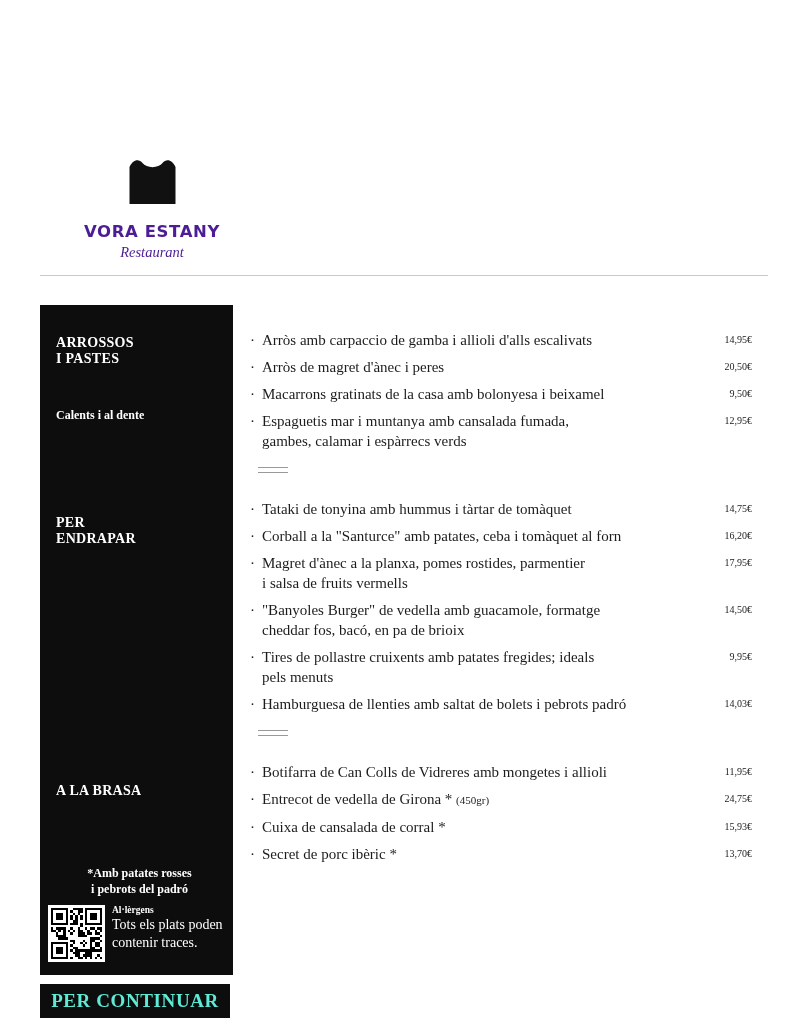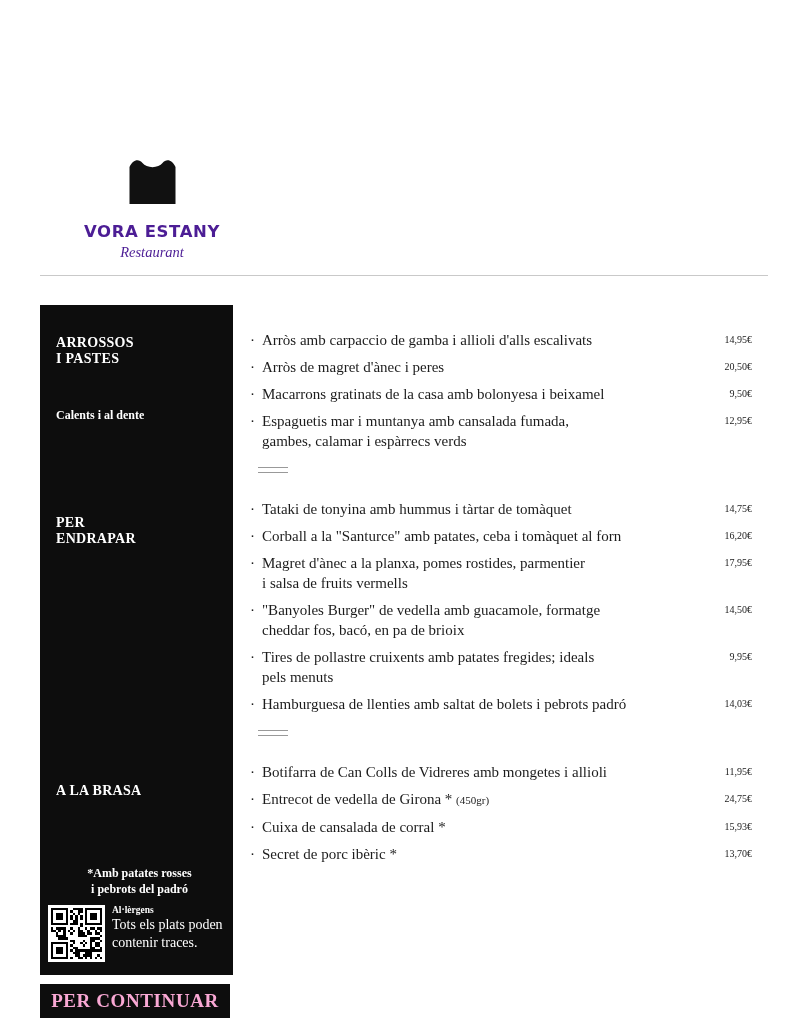--- a/index.html
+++ b/index.html
@@ -31,21 +31,21 @@
   
   .content { position: absolute; left: 250px; top: 330px; width: 502px; }
   .row { display: flex; align-items: flex-start; margin-bottom: 7px; }
   .bullet { flex: 0 0 12px; width: 12px; font-size: 15px; line-height: 20px; }
   .item-text { flex: 1 1 auto; font-size: 15px; line-height: 20px; white-space: pre-line; padding-right: 10px; }
   .note { font-size: 11px; white-space: nowrap; }
   .price { margin-left: auto; font-size: 10px; line-height: 20px; white-space: nowrap; text-align: left; }
   .divider { width: 30px; height: 6px; border-top: 1px solid #999; border-bottom: 1px solid #999; margin: 16px 0 26px 8px; }
 
   
-  .footer-banner { position: absolute; left: 40px; top: 984px; width: 190px; height: 34px; background: #0d0d0d; color: #f9a8d4;
+  .footer-banner { position: absolute; left: 40px; top: 984px; width: 190px; height: 34px; background: #0d0d0d; color: #5eead4;
                    display: flex; align-items: center; justify-content: center; font-weight: bold; font-size: 19px; letter-spacing: 0.6px; }
 </style>
 </head>
 <body>
 
 <div class="brand">
   <svg class="logo" viewBox="0 0 46 46" xmlns="http://www.w3.org/2000/svg" aria-hidden="true">
     <path d="M0,9 C3,2 9,0 13,5 C17,10.5 29,10.5 33,5 C37,0 43,2 46,9 L46,46 L0,46 Z" fill="#111"></path>
   </svg>
   <div class="brand-name">VORA ESTANY</div>

